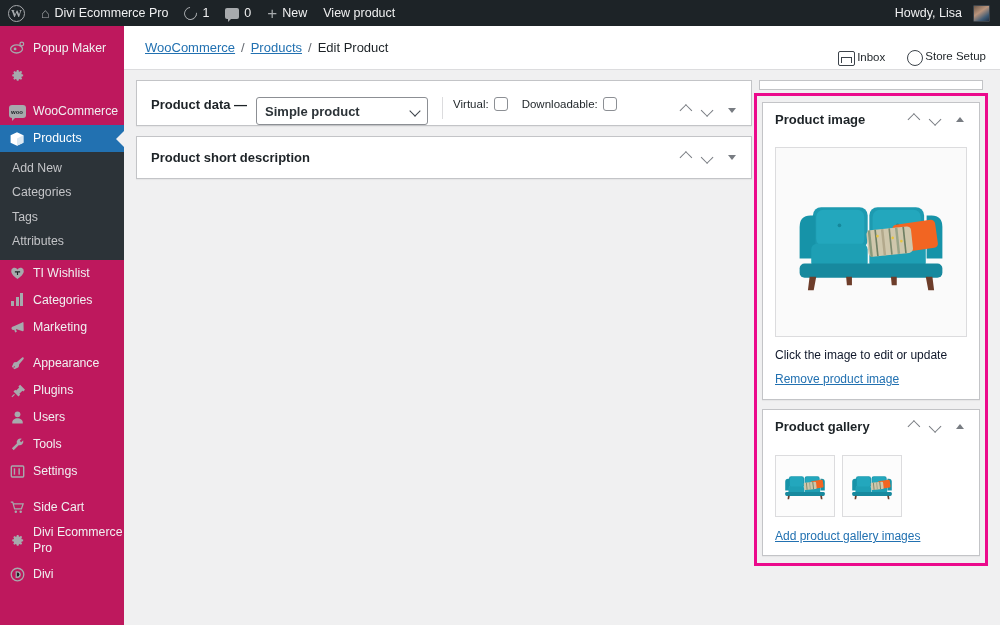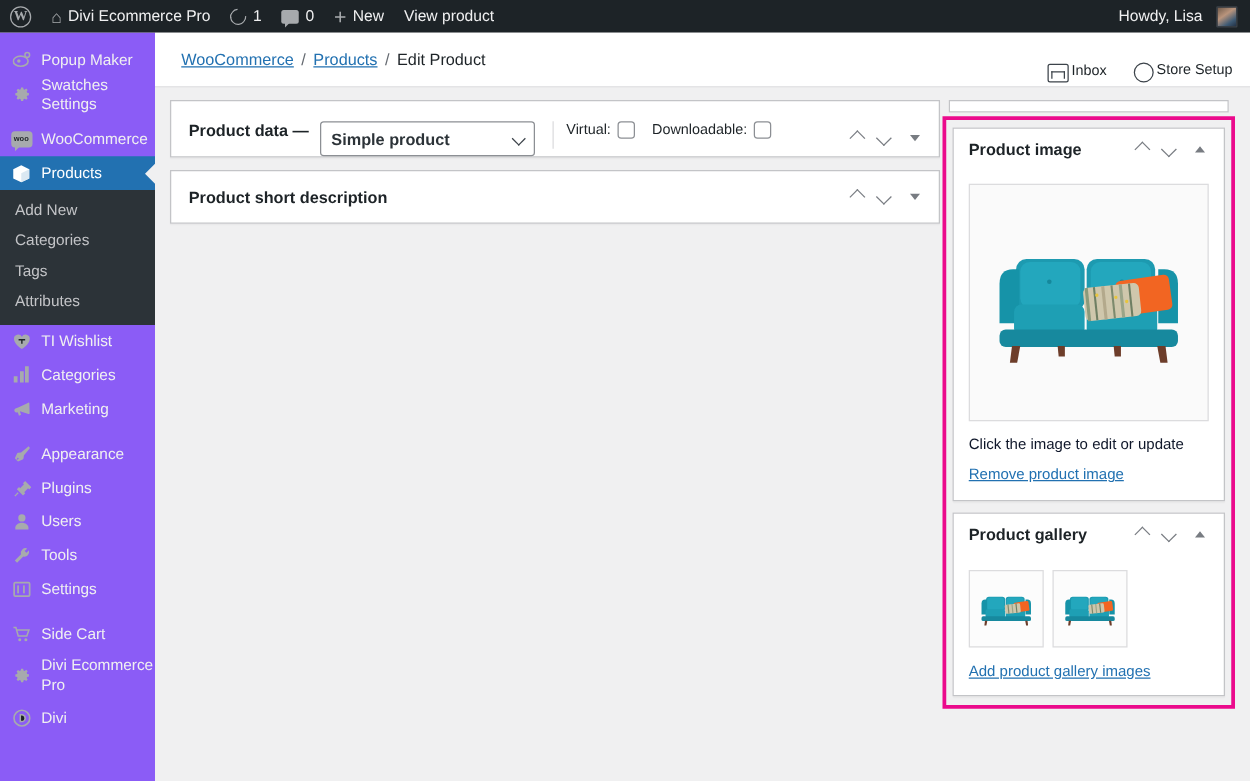--- a/index.html
+++ b/index.html
@@ -52,21 +52,21 @@
     width: 17px; height: 17px; border-radius: 1px;
     background: linear-gradient(145deg,#6f5a4a 0%, #b9947c 40%, #3e5a74 75%, #223044 100%);
     margin-left: 6px; border: 1px solid #3c434a;
     flex: 0 0 auto;
   }
 
   
   #sidebar {
     position: absolute; top: 26px; left: 0;
     width: 124px; height: 599px;
-    background: #8b5cf6;
+    background: #be185d;
     font-size: 12.3px;
     overflow: hidden;
   }
   .menu-top { display: flex; align-items: center; gap: 7px;
     height: 27px; padding: 0 0 0 8px; color: #f0f0f1; cursor: pointer;
     position: relative; }
   .menu-top.current { background: #2271b1; color: #fff; font-weight: 400; }
   .menu-top.current:after {
     content: ''; position: absolute; right: 0; top: 50%;
     margin-top: -8px; width: 0; height: 0;
@@ -250,21 +250,20 @@
     </span>
     <span class="mlabel">Popup Maker</span>
   </div>
   <div class="menu-top">
     <span class="mi">
       <svg width="15" height="15" viewBox="0 0 16 16">
           <path fill="#a7aaad" d="M8 5.2a2.8 2.8 0 100 5.6 2.8 2.8 0 000-5.6zm0 4.2a1.4 1.4 0 110-2.8 1.4 1.4 0 010 2.8z"></path>
           <path fill="#a7aaad" d="M14 6.9l-1.5-.3-.4-1 .85-1.3-1.25-1.25L10.4 4l-1-.4-.3-1.5H7.3L7 3.6l-1 .4-1.3-.85L3.45 4.4 4.3 5.7l-.4 1-1.5.3v1.8l1.5.3.4 1-.85 1.3 1.25 1.25L6 11.8l1 .4.3 1.5h1.8l.3-1.5 1-.4 1.3.85 1.25-1.25-.85-1.3.4-1 1.5-.3z"></path>
         </svg>
     </span>
-    <span class="mlabel">Swatches Settings</span>
   </div>
 
   <div class="menu-sep"></div>
 
   <div class="menu-top">
     <span class="mi">
       <span class="ico-woo">woo</span>
     </span>
     <span class="mlabel">WooCommerce</span>
   </div>

